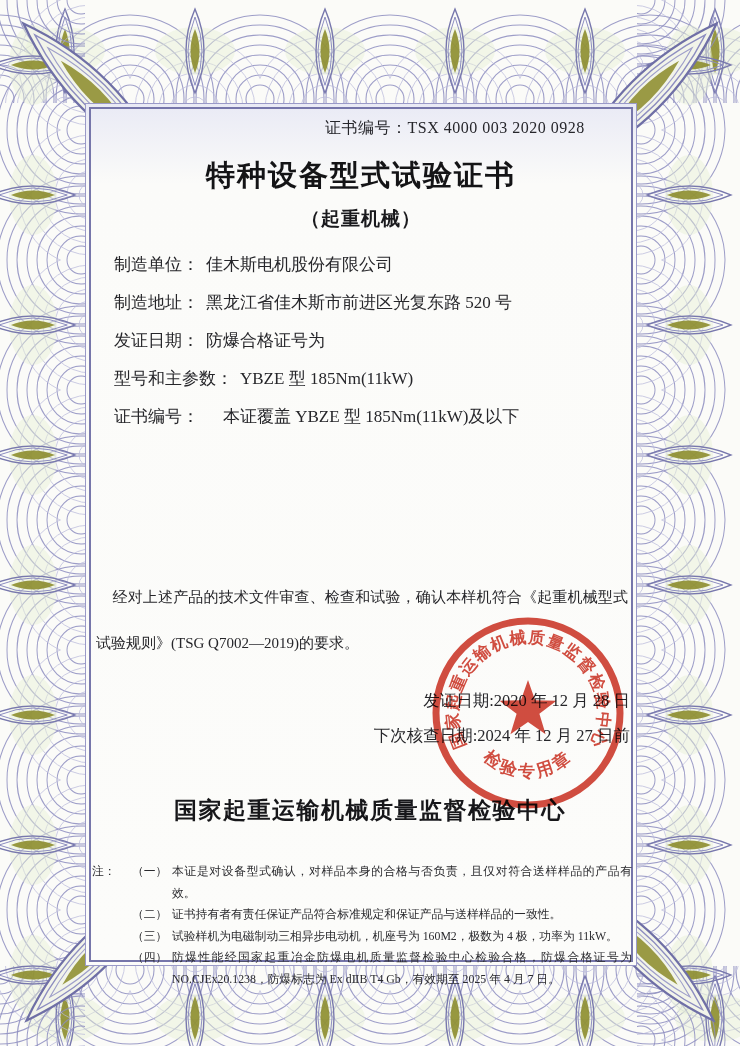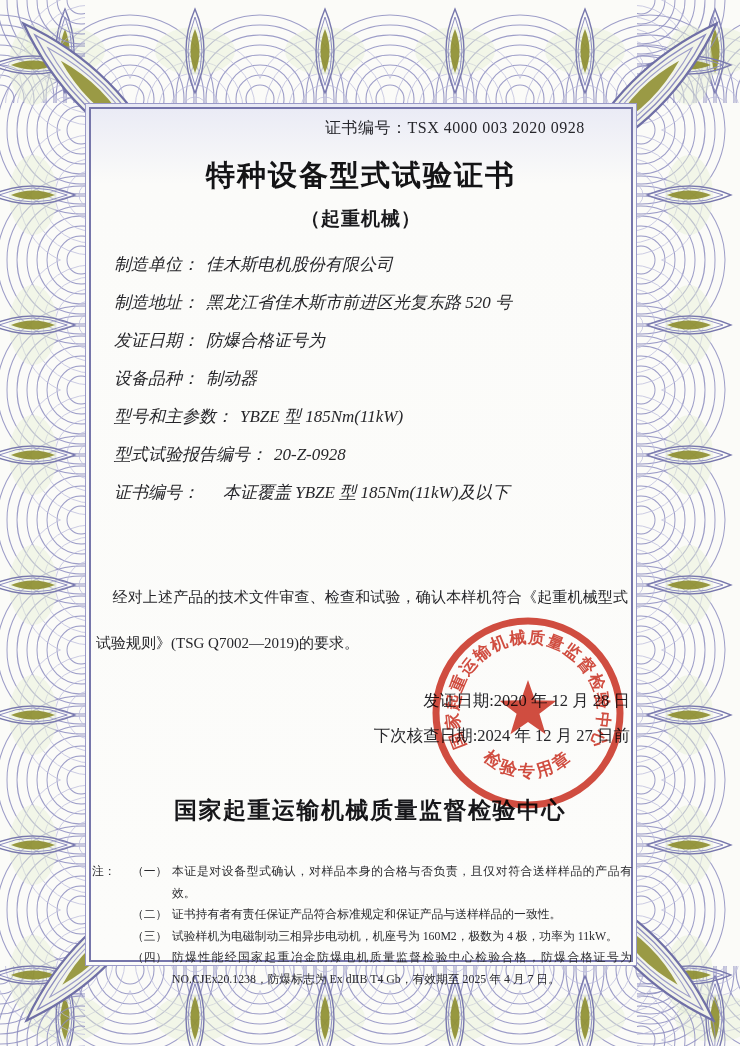--- a/index.html
+++ b/index.html
@@ -37,21 +37,21 @@
     text-align:center;
     font-family:"Liberation Sans","DejaVu Sans",sans-serif;
     font-weight:bold;font-size:29px;letter-spacing:2px;color:#141416;
   }
   .cert-subtitle{
     position:absolute;top:102px;left:0;right:0;
     text-align:center;
     font-family:"Liberation Sans","DejaVu Sans",sans-serif;
     font-weight:bold;font-size:19px;color:#1a1a1d;letter-spacing:1px;
   }
-  .fields{position:absolute;top:149px;left:28px;right:12px;font-style:italic;}
+  .fields{position:absolute;top:149px;left:28px;right:12px;}
   .frow{margin-bottom:15px;font-size:17px;line-height:23px;color:#26262a;white-space:nowrap;}
   .fvalue{margin-left:7px;}
   .statement{
     position:absolute;top:470px;left:10px;right:8px;margin:0;
     font-size:15px;line-height:46px;color:#26262a;
     text-indent:1.1em;text-align:justify;
   }
   .dates{
     position:absolute;top:579px;right:6px;z-index:1;
     text-align:right;font-size:16.5px;line-height:35px;color:#26262a;white-space:nowrap;
@@ -151,23 +151,21 @@
       <span>证书编号：</span><span>TSX 4000 003 2020 0928</span>
     </div>
 
     <h1 class="cert-title">特种设备型式试验证书</h1>
     <div class="cert-subtitle">（起重机械）</div>
 
     <div class="fields">
       <div class="frow"><span class="flabel">制造单位：</span><span class="fvalue">佳木斯电机股份有限公司</span></div>
       <div class="frow"><span class="flabel">制造地址：</span><span class="fvalue">黑龙江省佳木斯市前进区光复东路 520 号</span></div>
       <div class="frow"><span class="flabel">发证日期：</span><span class="fvalue">防爆合格证号为</span></div>
-      <div class="frow"><span class="flabel">设备品种：</span><span class="fvalue">制动器</span></div>
       <div class="frow"><span class="flabel">型号和主参数：</span><span class="fvalue">YBZE 型 185Nm(11kW)</span></div>
-      <div class="frow"><span class="flabel">型式试验报告编号：</span><span class="fvalue">20-Z-0928</span></div>
       <div class="frow"><span class="flabel">证书编号：</span><span class="fvalue">　本证覆盖 YBZE 型 185Nm(11kW)及以下</span></div>
     </div>
 
     <p class="statement">经对上述产品的技术文件审查、检查和试验，确认本样机符合《起重机械型式试验规则》(TSG Q7002—2019)的要求。</p>
 
     <div class="dates">
       <div>发证日期:2020 年 12 月 28 日</div>
       <div>下次核查日期:2024 年 12 月 27 日前</div>
     </div>
 

